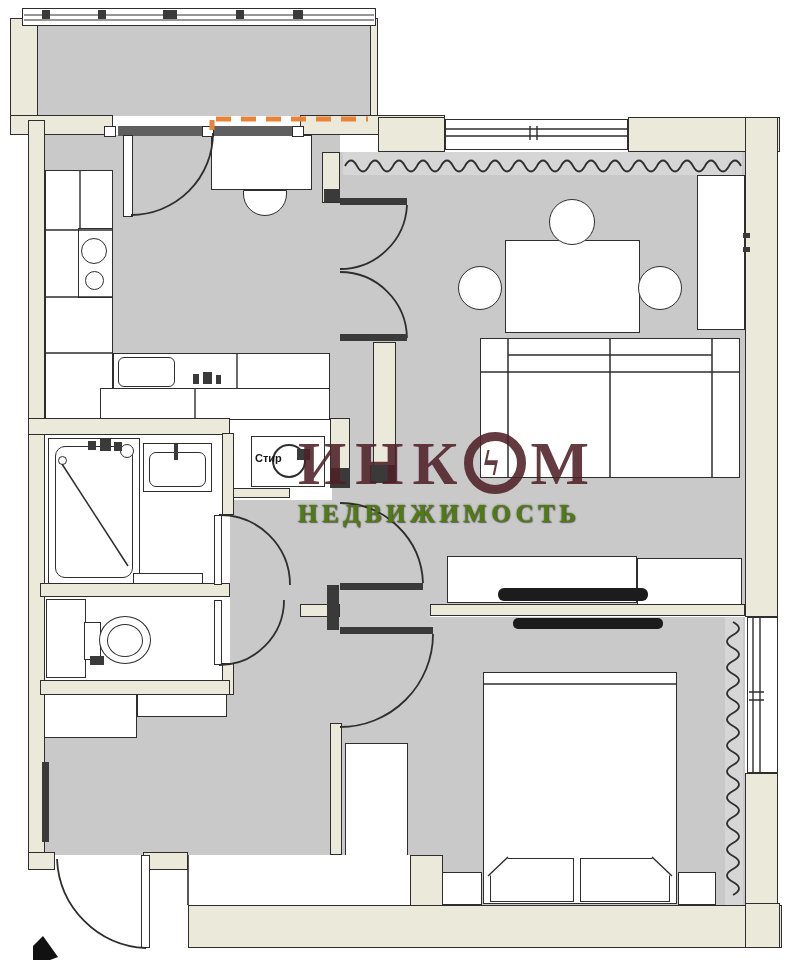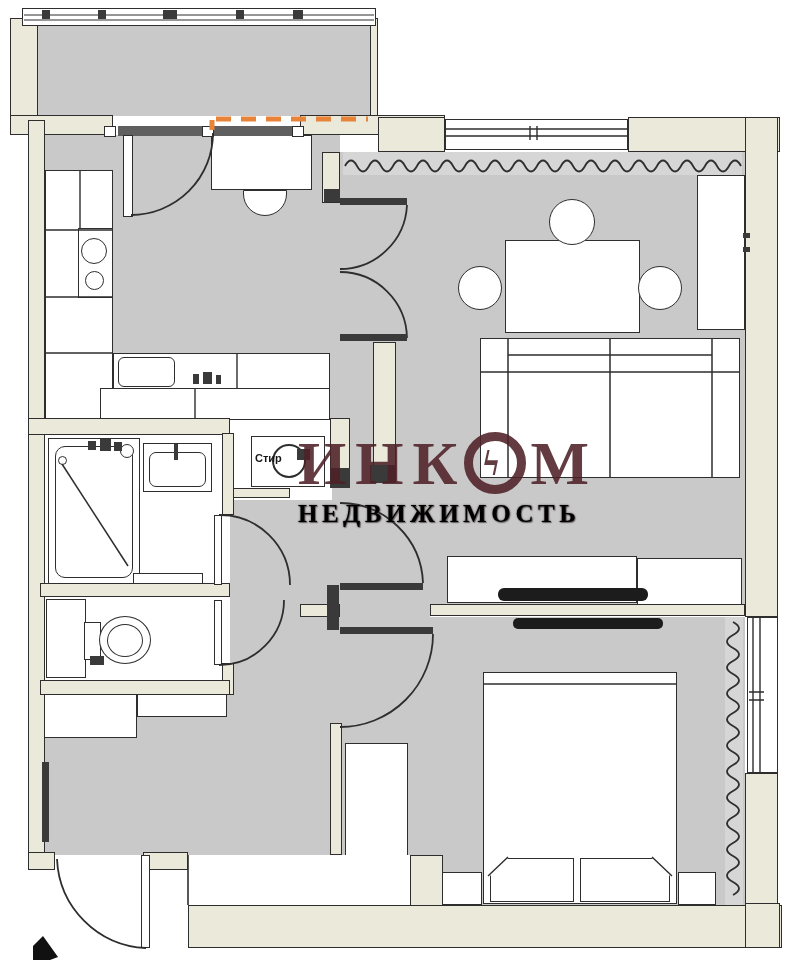--- a/index.html
+++ b/index.html
@@ -17,21 +17,21 @@
   .white{position:absolute;background:#ffffff;z-index:32;}
   svg.overlay{position:absolute;left:0;top:0;z-index:50;pointer-events:none;}
   .circle{border-radius:50%;}
   #wm{position:absolute;left:298px;top:432px;z-index:60;font-family:"Liberation Serif",serif;}
   #wm .l1{font-size:62px;font-weight:bold;letter-spacing:9px;color:rgba(77,32,38,0.88);
           display:flex;align-items:center;line-height:1;justify-content:flex-end;}
   #wm .o-ring{display:inline-block;width:44px;height:44px;border:9px solid rgba(77,32,38,0.88);
           border-radius:50%;margin:0 4px 0 -2px;text-align:center;line-height:44px;
           font-size:36px;font-weight:bold;color:rgba(77,32,38,0.88);}
   #wm .l2{margin-top:6px;font-size:25px;font-weight:bold;letter-spacing:4.5px;
-          color:#000000;text-shadow:0 0 2px rgba(60,50,50,.85),1px 1px 1px rgba(60,50,50,.6);}
+          color:#4d7c0f;text-shadow:0 0 2px rgba(60,50,50,.85),1px 1px 1px rgba(60,50,50,.6);}
   .washer-label{position:absolute;left:255px;top:452px;z-index:26;font-size:11px;font-weight:bold;color:#161616;}
 </style>
 </head>
 <body>
 
 <div id="plan">
 
   <div class="g" style="left:38px;top:26px;width:334px;height:90px;"></div>
   <div class="g" style="left:45px;top:135px;width:295px;height:285px;"></div>
   <div class="g" style="left:340px;top:152px;width:405px;height:453px;"></div>

